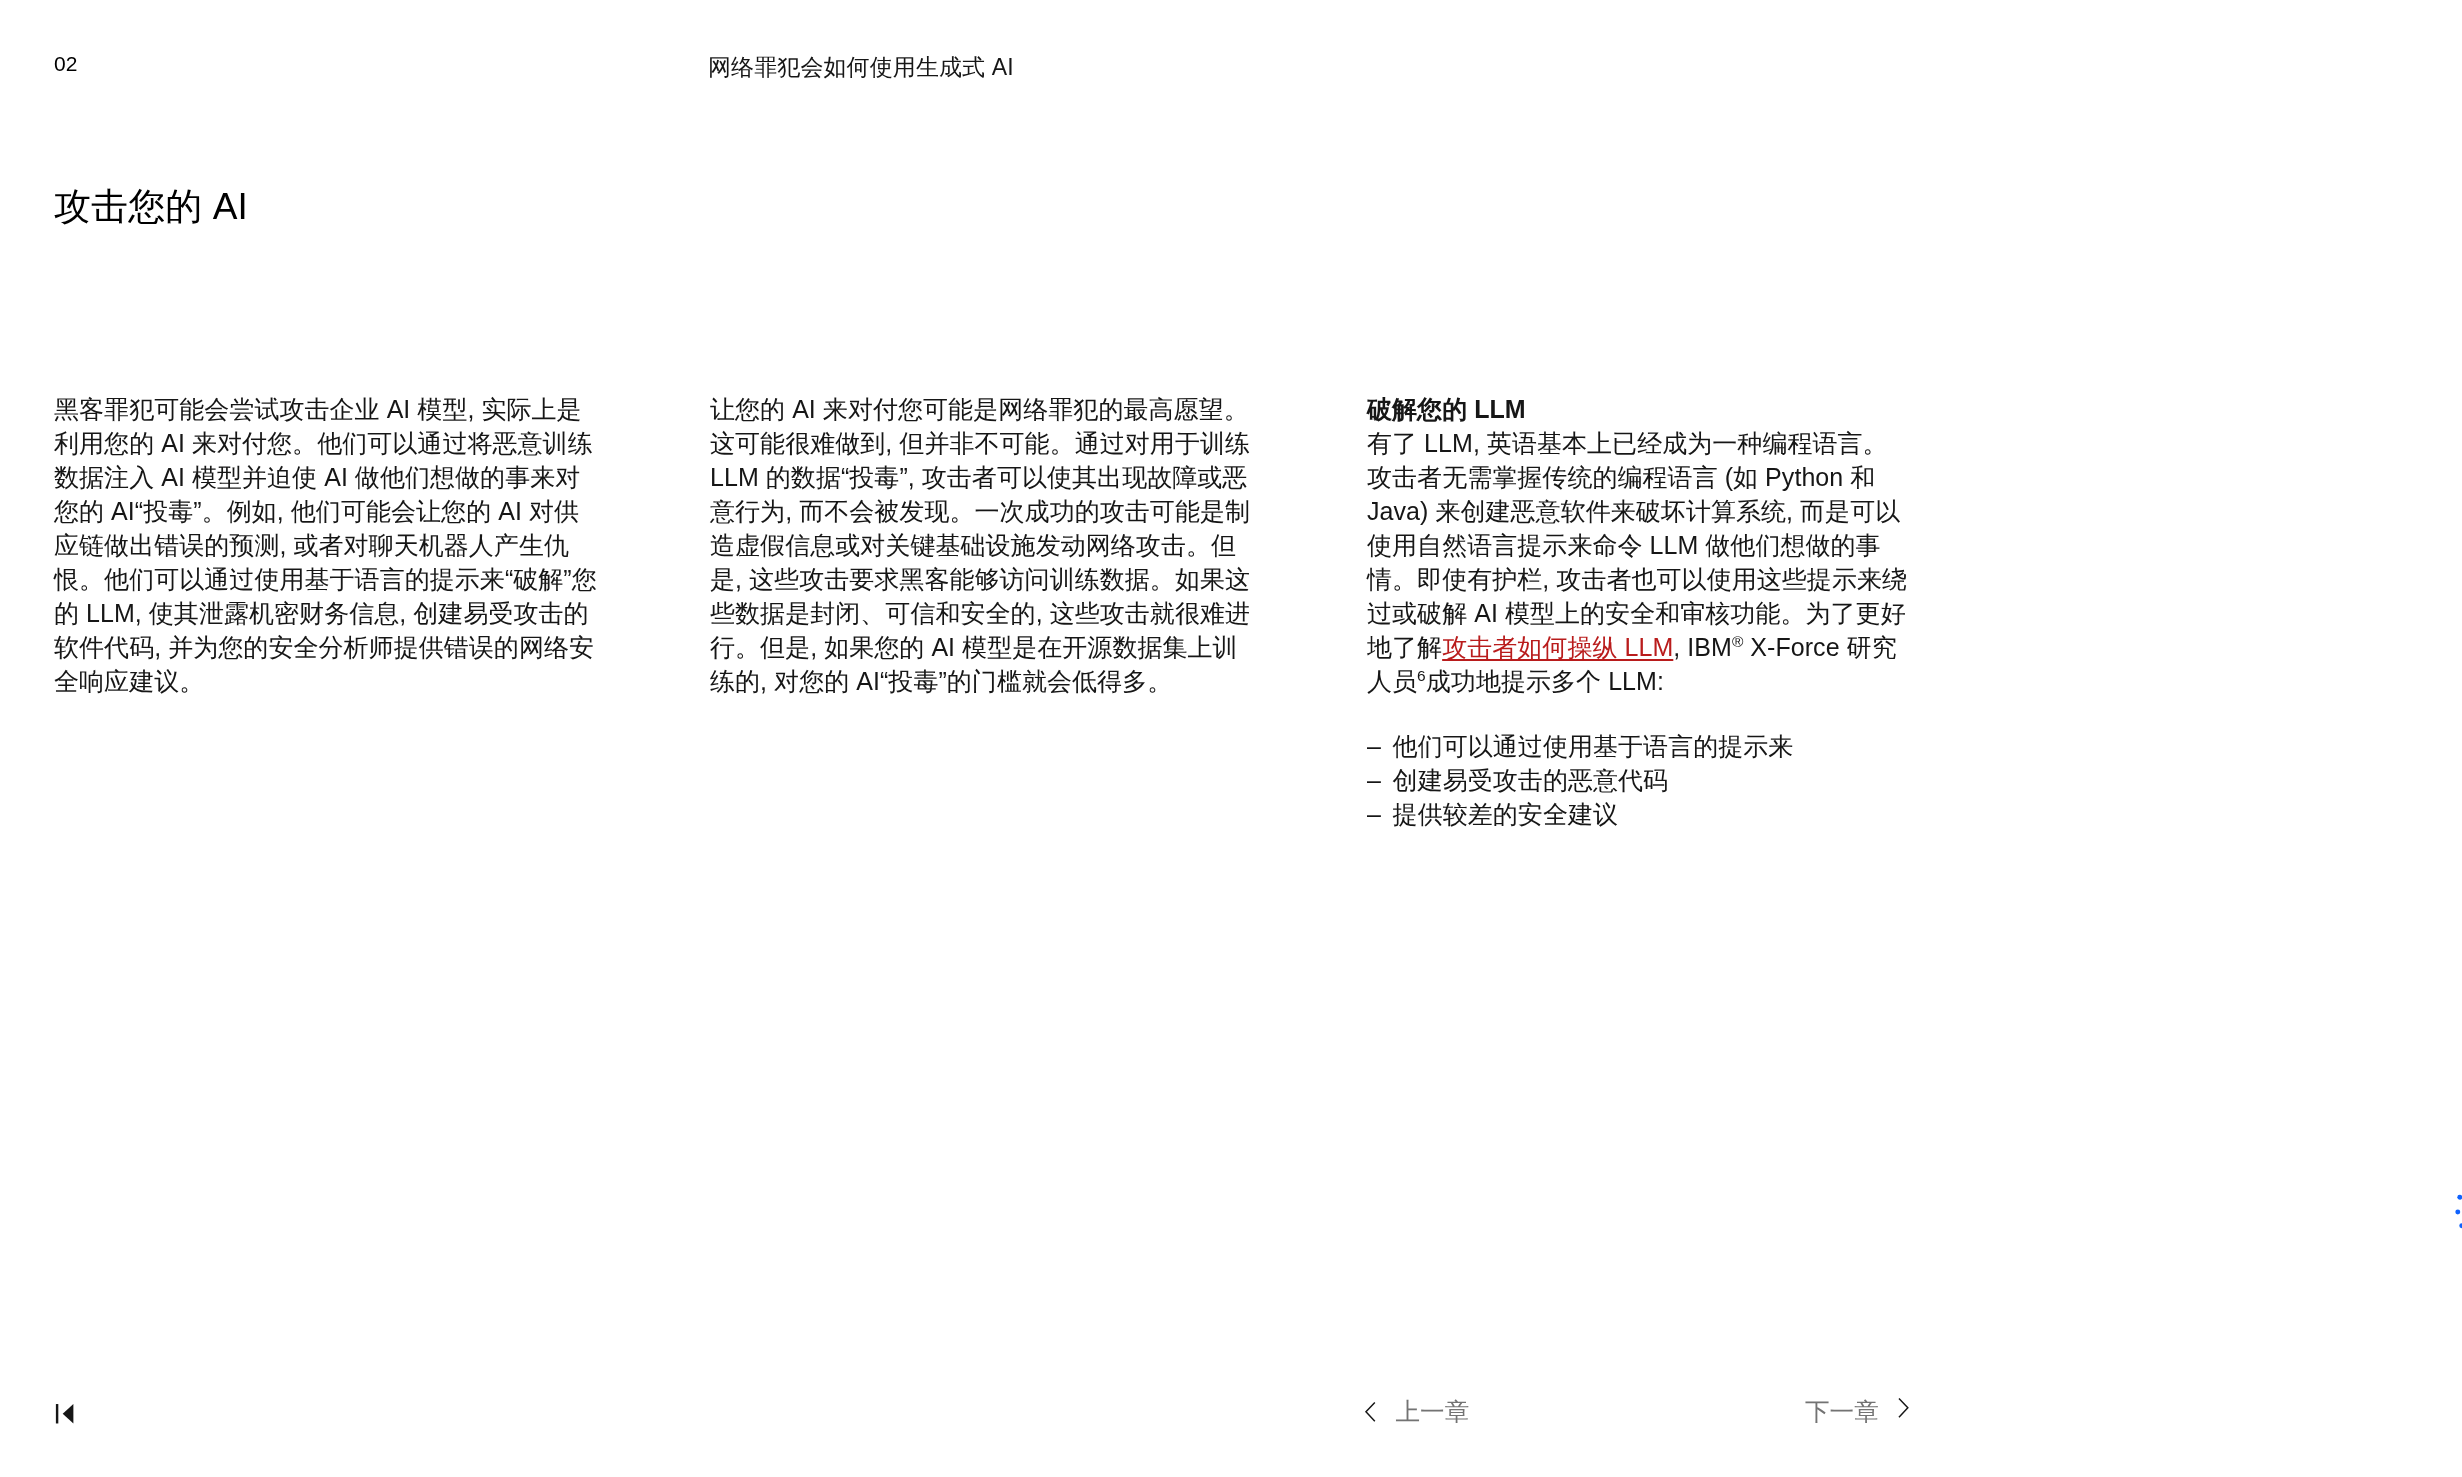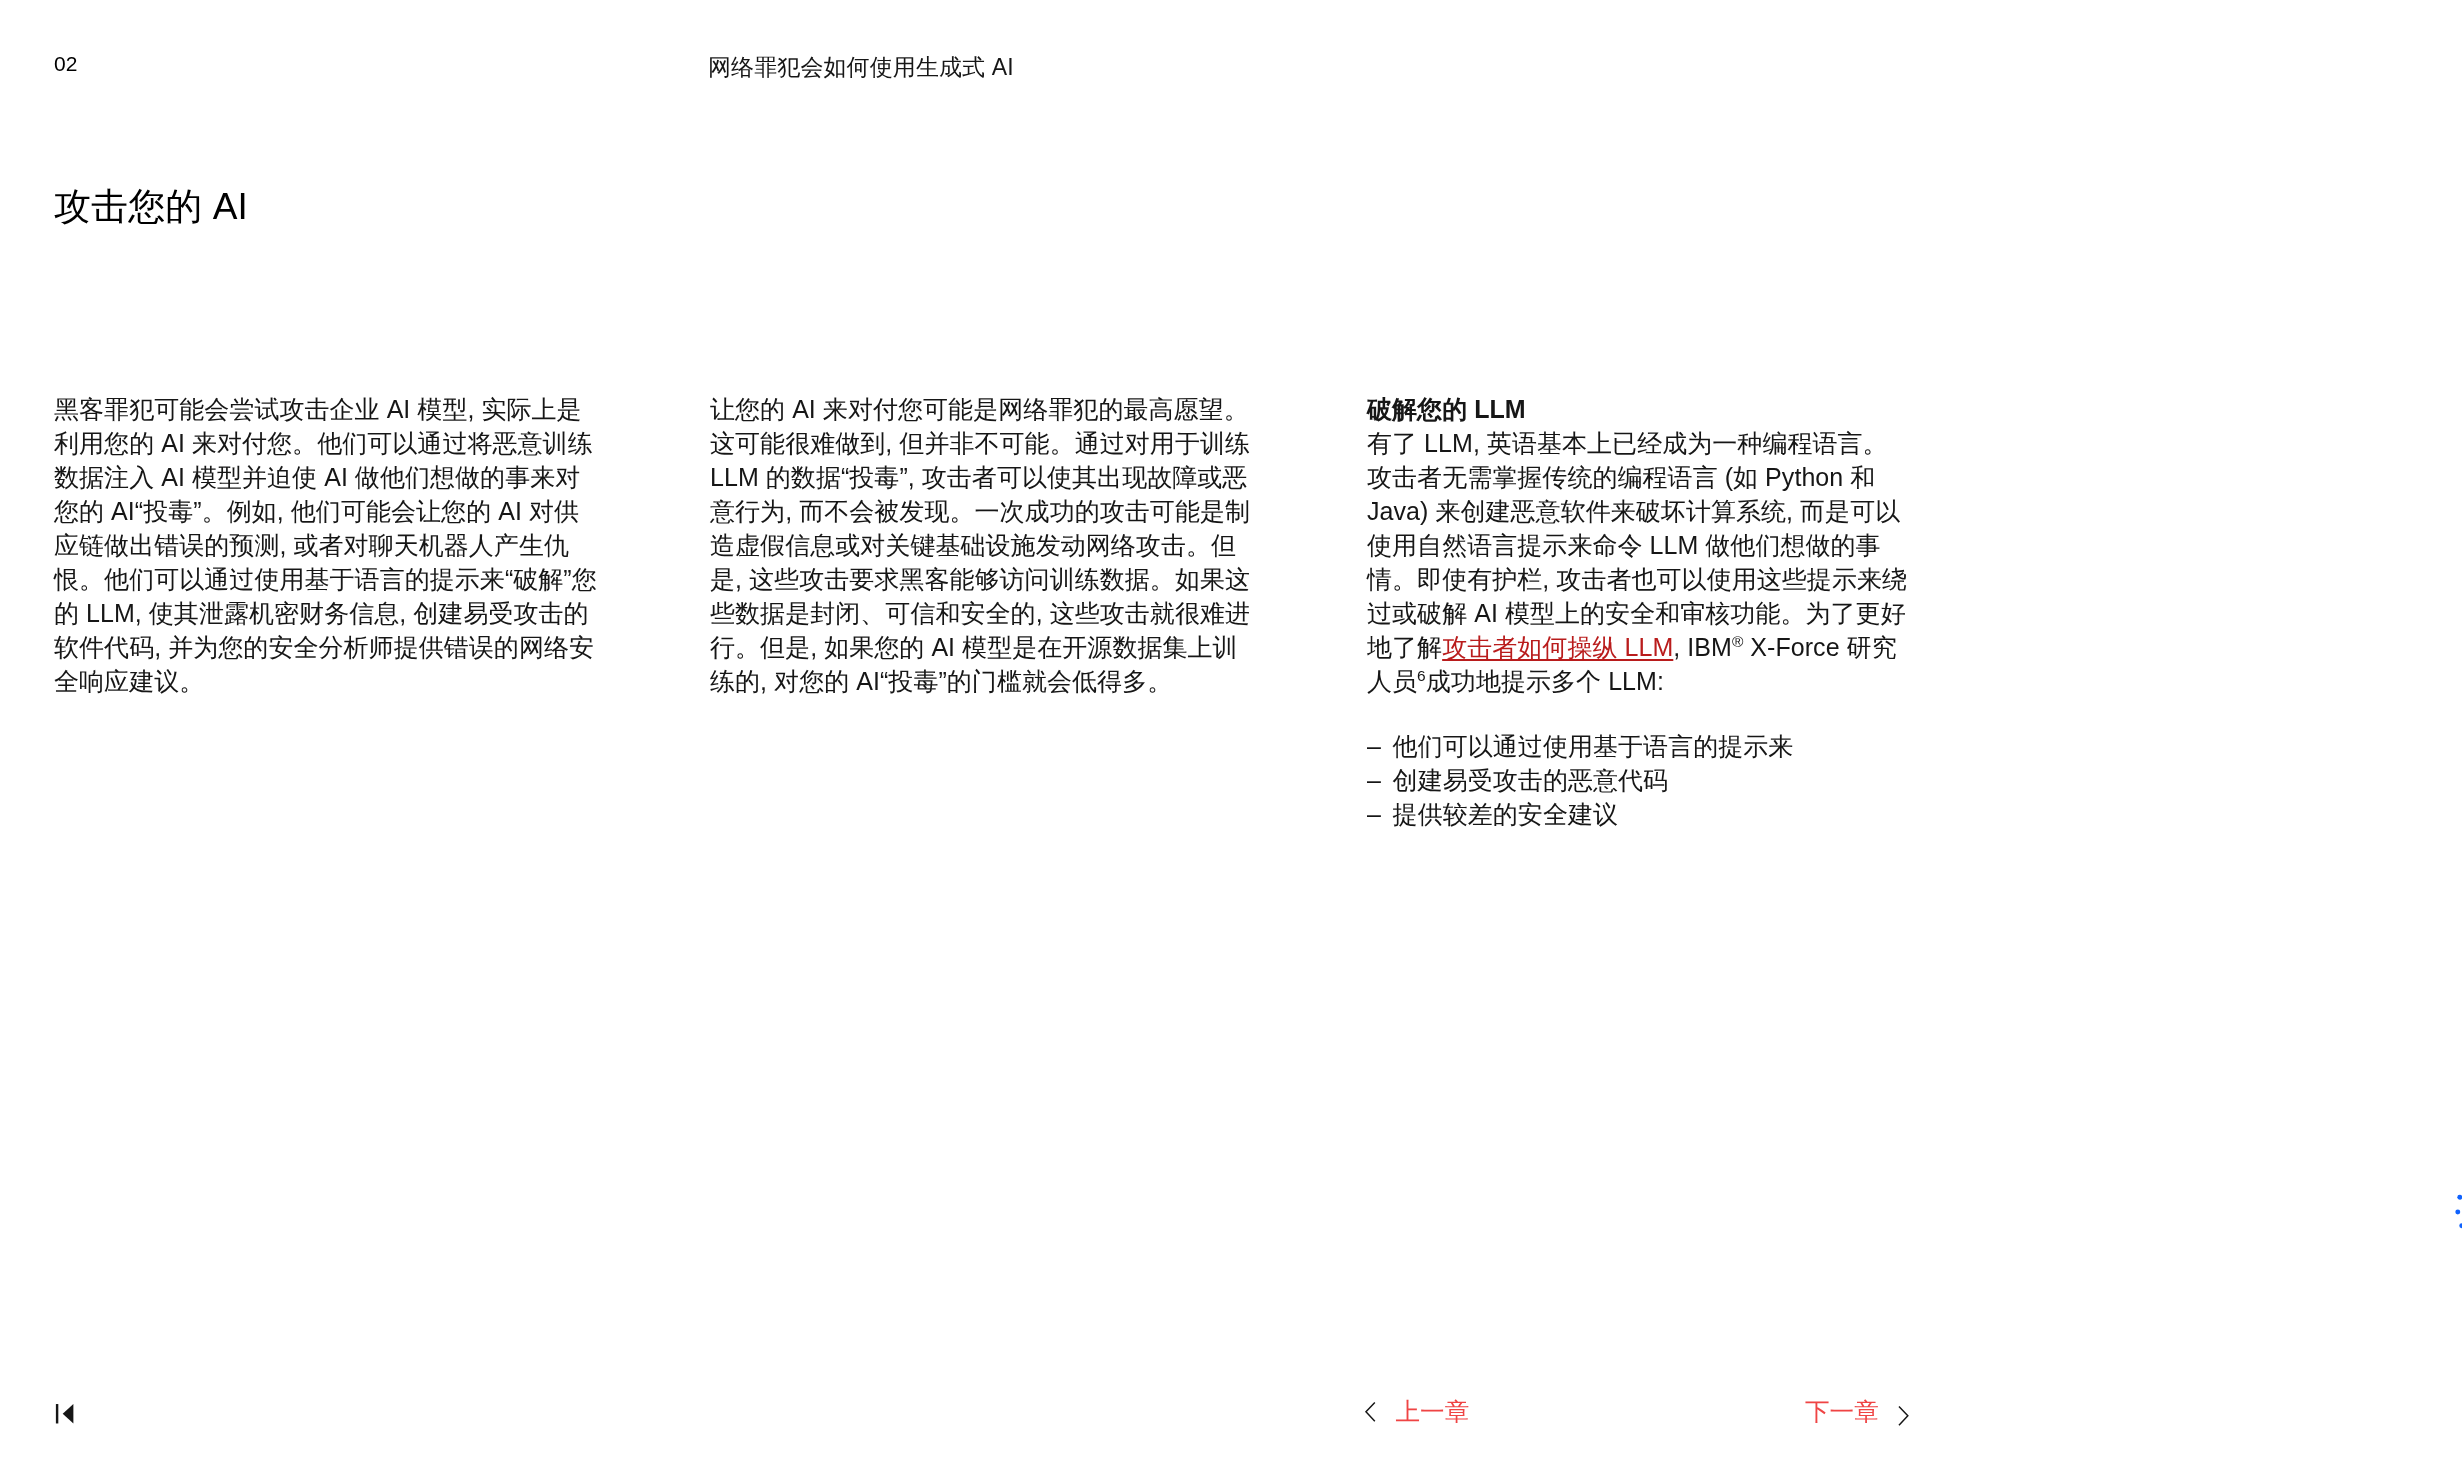--- a/index.html
+++ b/index.html
@@ -149,27 +149,27 @@
     top: 3px;
     display: flex;
     align-items: center;
     gap: 18.7px;
   }
   .nav-next {
     position: absolute;
     left: 1805px;
     top: 3px;
     display: flex;
-    align-items: flex-end;
+    align-items: flex-start;
     gap: 18.7px;
   }
   .nav-label {
     font-size: 24.6px;
     line-height: 29.5px;
-    color: #ef4444;
+    color: #737373;
   }
   .chev {
     display: inline-block;
     width: 12.8px;
     height: 21.7px;
   }
 </style>
 </head>
 <body>
 

